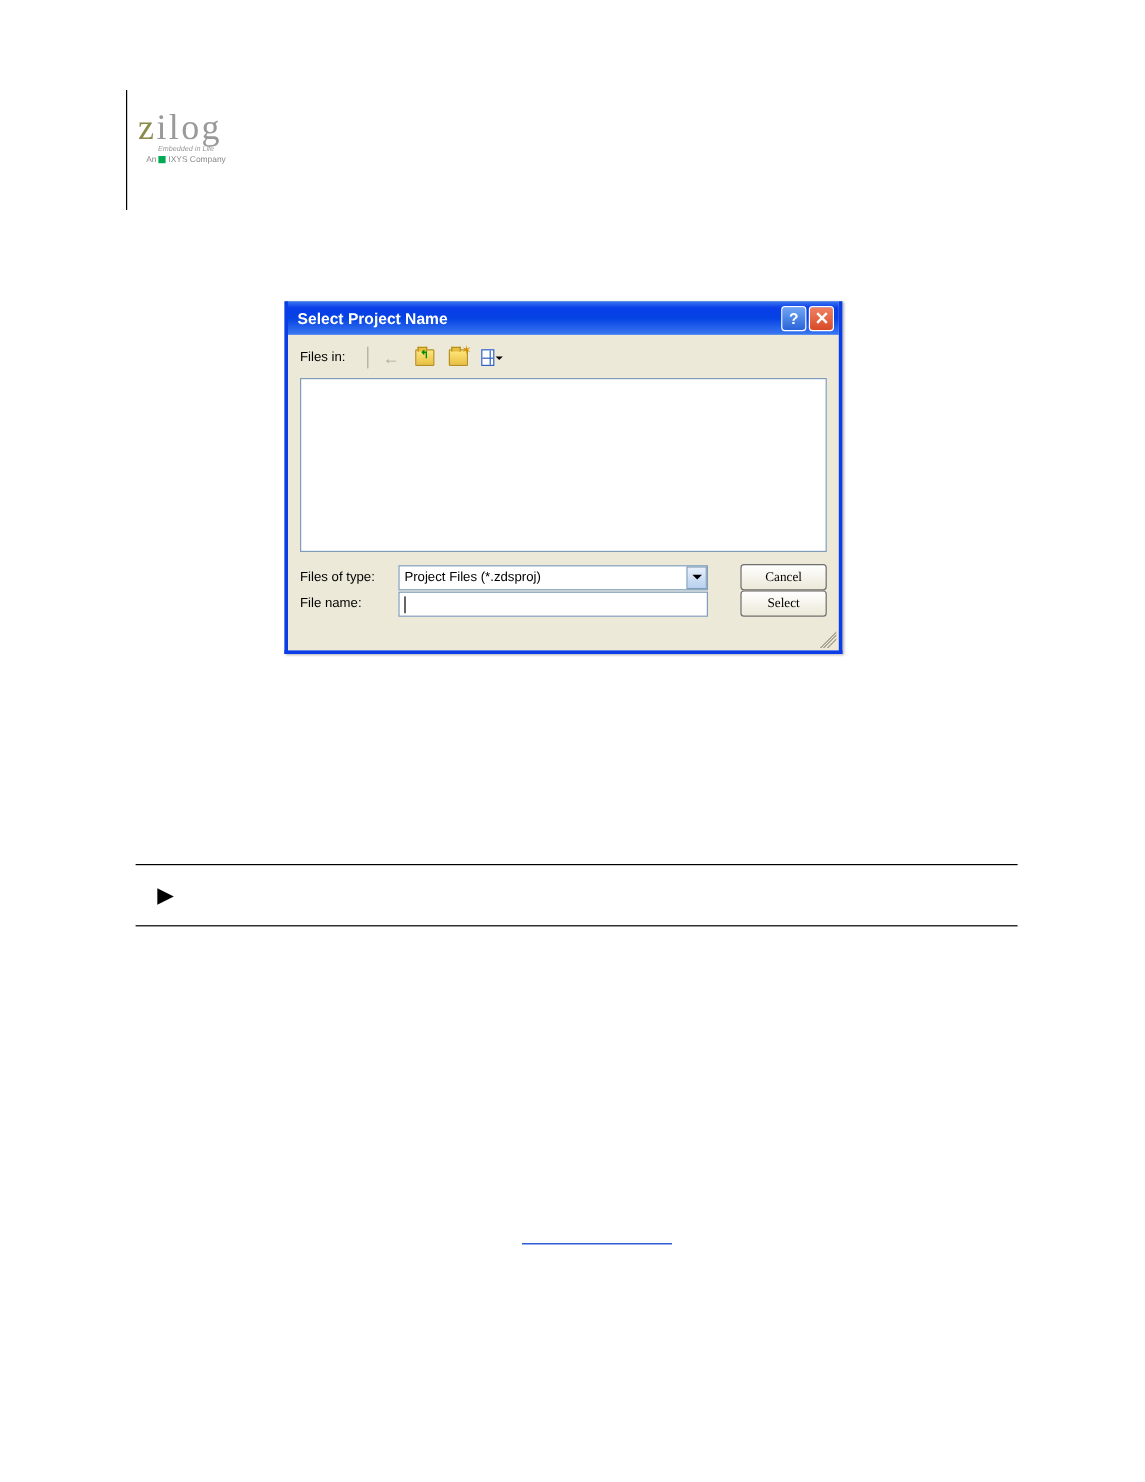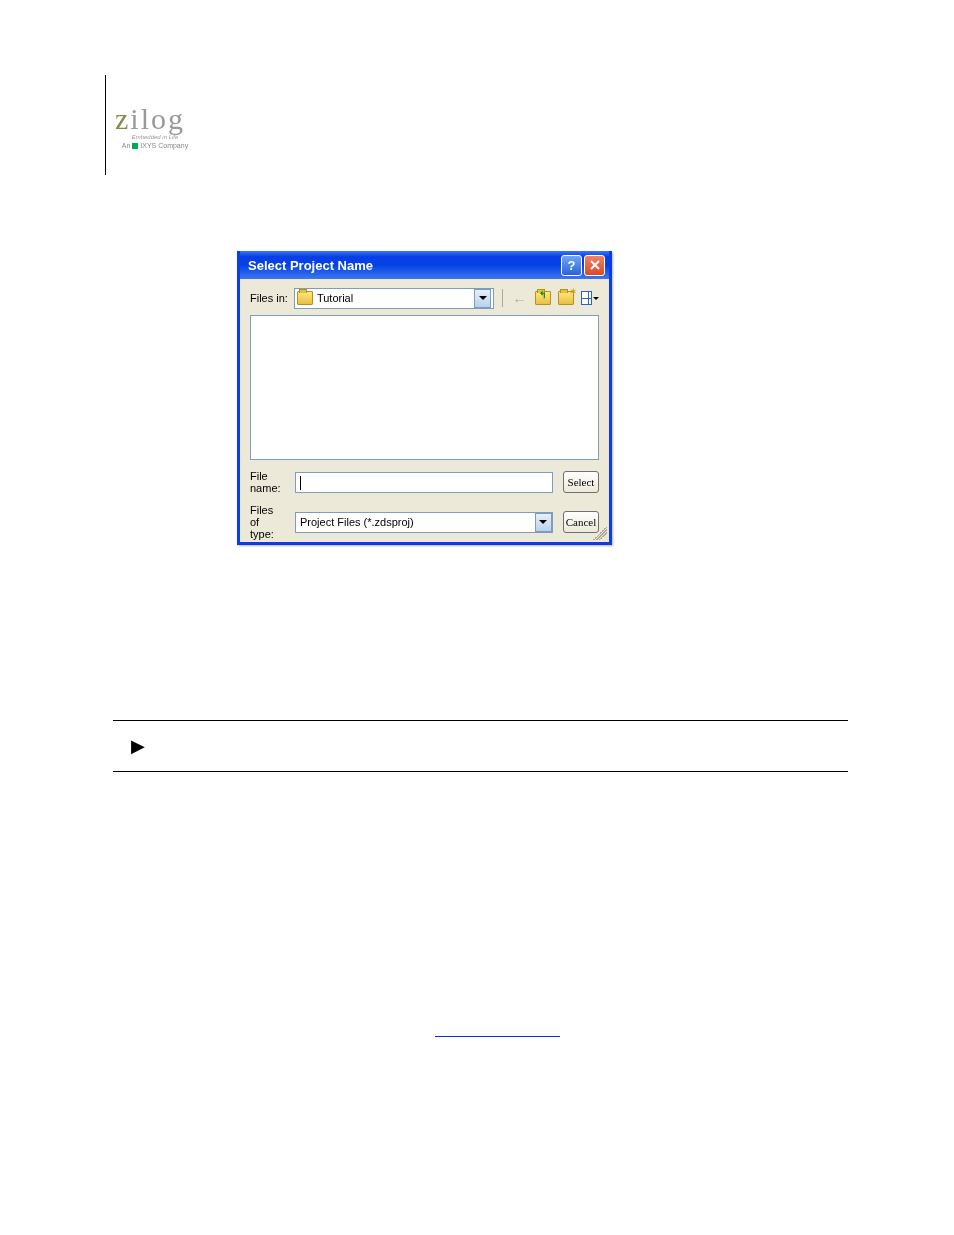--- a/index.html
+++ b/index.html
@@ -15,21 +15,21 @@
       left: 105px;
       top: 75px;
       width: 2px;
       height: 100px;
       background: transparent;
       border-left: 1px solid #000;
     }
     .logo-block {
       position: absolute;
       left: 115px;
-      top: 104px;
+      top: 92px;
       width: 80px;
     }
     .logo-text {
       font-family: 'Times New Roman', serif;
       font-size: 30px;
       letter-spacing: 2px;
       line-height: 1;
     }
     .logo-text .z { color: #8a8a4a; }
     .logo-text .i { color: #999; }
@@ -53,21 +53,21 @@
       width: 6px;
       height: 6px;
       background: #0a5;
       vertical-align: middle;
     }
     
     .dialog {
       position: absolute;
       left: 237px;
       top: 251px;
-      width: 375px;
+      width: 465px;
       height: 294px;
       border: 3px solid #0a3de8;
       border-top: none;
       background: #ece9d8;
       box-shadow: 1px 1px 2px rgba(0,0,0,.3);
     }
     .titlebar {
       height: 28px;
       background: linear-gradient(to bottom, #3b78f0, #0a3de8 20%, #0442e4 50%, #3b78f0);
       display: flex;
@@ -366,25 +366,20 @@
     <div class="btn help-btn">?</div>
     <div class="btn close-btn">
       <svg width="10" height="10" viewBox="0 0 10 10">
         <path d="M1 1 L9 9 M9 1 L1 9" stroke="#fff" stroke-width="2"></path>
       </svg>
     </div>
   </div>
 
   <div class="nav-row">
     <span class="nav-label">Files in:</span>
-    <div class="lookin-select">
-      <span class="folder-icon"></span>
-      <span class="sel-text">Tutorial</span>
-      <span class="dropdown-arrow"></span>
-    </div>
     <div class="sep"></div>
     <div class="tool-icon">
       <span class="back-arrow">←</span>
     </div>
     <div class="tool-icon">
       <span class="up-folder"></span>
     </div>
     <div class="tool-icon">
       <span class="new-folder"></span>
     </div>
@@ -392,35 +387,35 @@
       <div class="views-icon">
         <span class="views-grid"></span>
         <span class="views-drop"></span>
       </div>
     </div>
   </div>
 
   <div class="file-area"></div>
 
   <div class="bottom-rows">
-    <div class="field-row">
-      <span class="field-label">File name:</span>
-      <div class="text-input">
-        <span class="text-cursor"></span>
-      </div>
-      <div class="right-btn">Select</div>
-    </div>
     <div class="field-row" style="margin-bottom:0">
       <span class="field-label">Files of type:</span>
       <div class="combo-field">
         <span class="combo-text">Project Files (*.zdsproj)</span>
         <span class="dropdown-arrow"></span>
       </div>
       <div class="right-btn">Cancel</div>
     </div>
+    <div class="field-row">
+      <span class="field-label">File name:</span>
+      <div class="text-input">
+        <span class="text-cursor"></span>
+      </div>
+      <div class="right-btn">Select</div>
+    </div>
   </div>
 
   <div class="resize-grip"></div>
 </div>
 
 <div class="hr-block">
   <div class="hr-line"></div>
   <div class="hr-content">
     <span class="hr-arrow">▶</span>
   </div>

